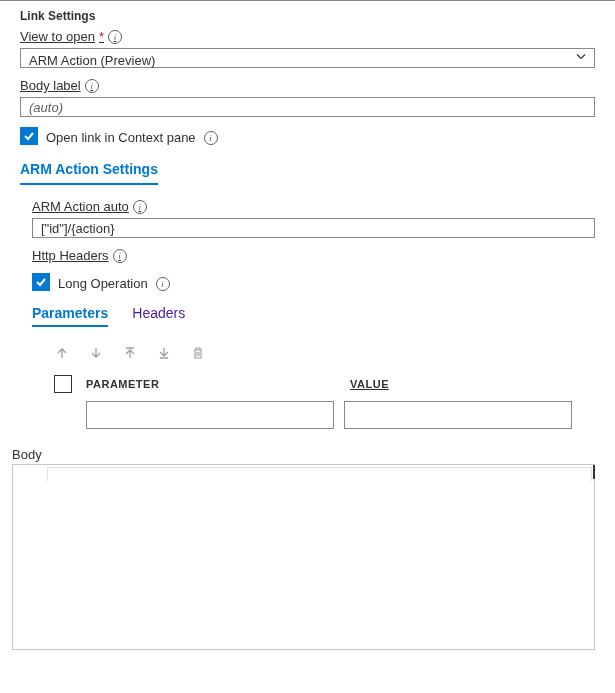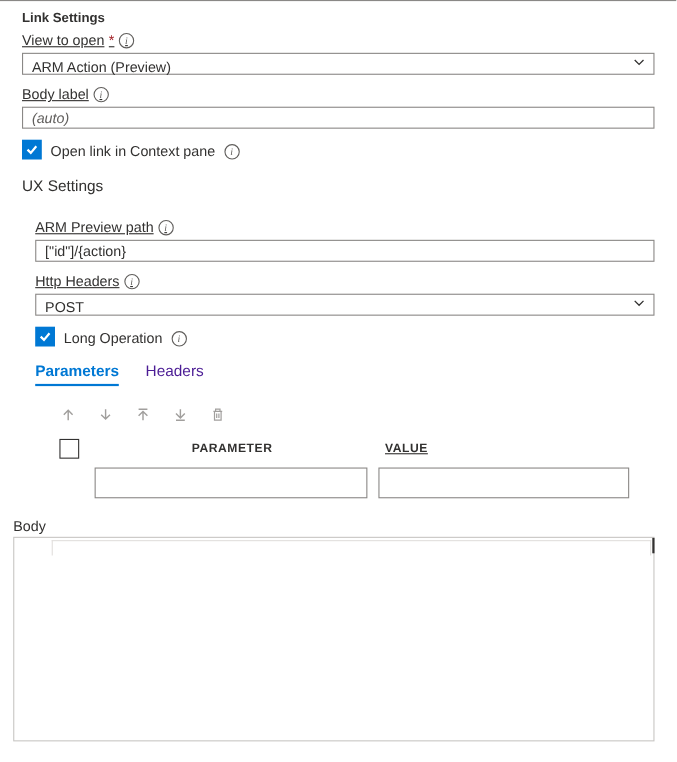--- a/index.html
+++ b/index.html
@@ -140,21 +140,21 @@
     font-weight: 600;
     margin-bottom: 8px;
   }
   .param-header .hcb {
     width: 18px;
     height: 18px;
     border: 1px solid #323130;
     cursor: pointer;
     flex-shrink: 0;
   }
-  .param-header .col-p { flex: 0 0 250px; text-align: center; }
+  .param-header .col-p { flex: 0 0 250px; }
   .param-header .col-v { flex: 1; text-decoration: underline; }
   .param-row {
     display: flex;
     gap: 10px;
     padding-left: 54px;
     margin-bottom: 18px;
   }
   .param-row input {
     height: 28px;
     border: 1px solid #8a8886;
@@ -225,47 +225,39 @@
     <div class="checkbox">
       <svg viewBox="0 0 12 12">
           <path d="M2 6 L5 9 L10 3" stroke="#fff" stroke-width="2" fill="none"></path>
         </svg>
     </div>
     <span>Open link in Context pane</span>
     <span class="info-icon">i</span>
   </div>
 
   <div class="tabs">
-    <div class="tab">UX Settings</div>
+    <div class="tab active">ARM Action Settings</div>
   </div>
 
   <div class="indent">
 
     <div class="field">
       <div class="field-label">
-        <span>ARM Preview path</span>
+        <span>ARM Action auto</span>
         <span class="info-icon">i</span>
       </div>
       <div class="input-wrap">
         <input class="text-input" type="text" value="[&quot;id&quot;]/{action}" style="">
       </div>
     </div>
 
     <div class="field">
       <div class="field-label">
         <span>Http Headers</span>
         <span class="info-icon">i</span>
-      </div>
-      <div class="select-wrap">
-        <div class="select">POST</div>
-        <span class="chev">
-          <svg width="12" height="12" viewBox="0 0 12 12">
-              <path d="M2 4 L6 8 L10 4" stroke="#323130" stroke-width="1.2" fill="none"></path>
-            </svg>
-        </span>
       </div>
     </div>
 
     <div class="checkbox-row">
       <div class="checkbox">
         <svg viewBox="0 0 12 12">
             <path d="M2 6 L5 9 L10 3" stroke="#fff" stroke-width="2" fill="none"></path>
           </svg>
       </div>
       <span>Long Operation</span>

